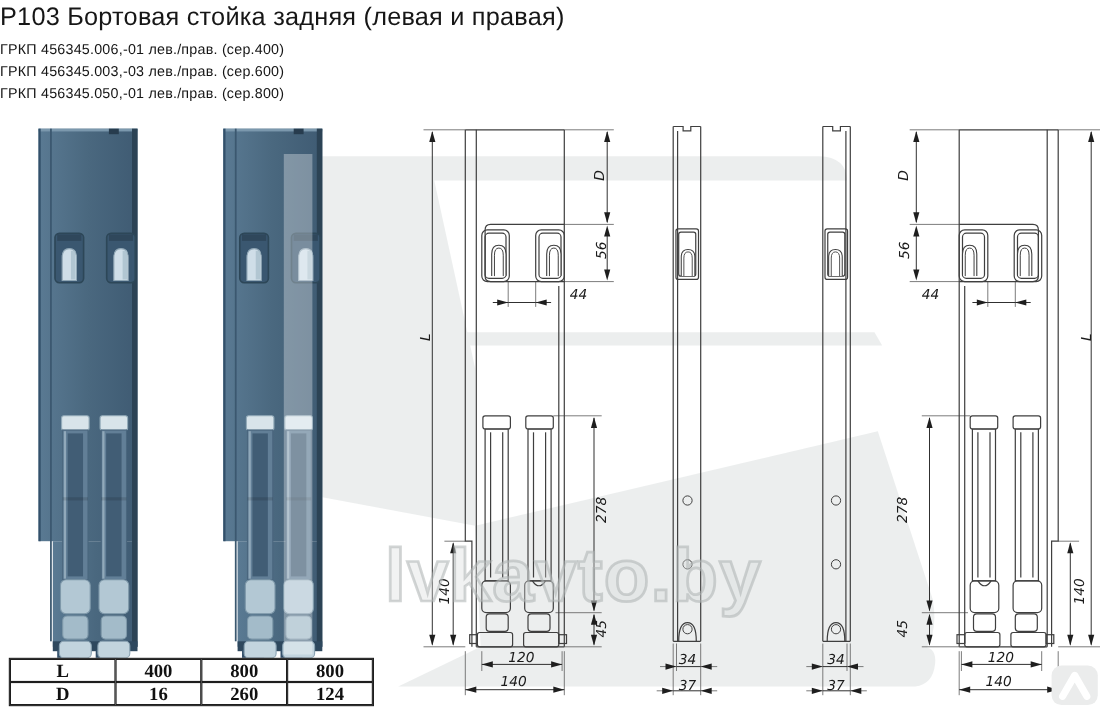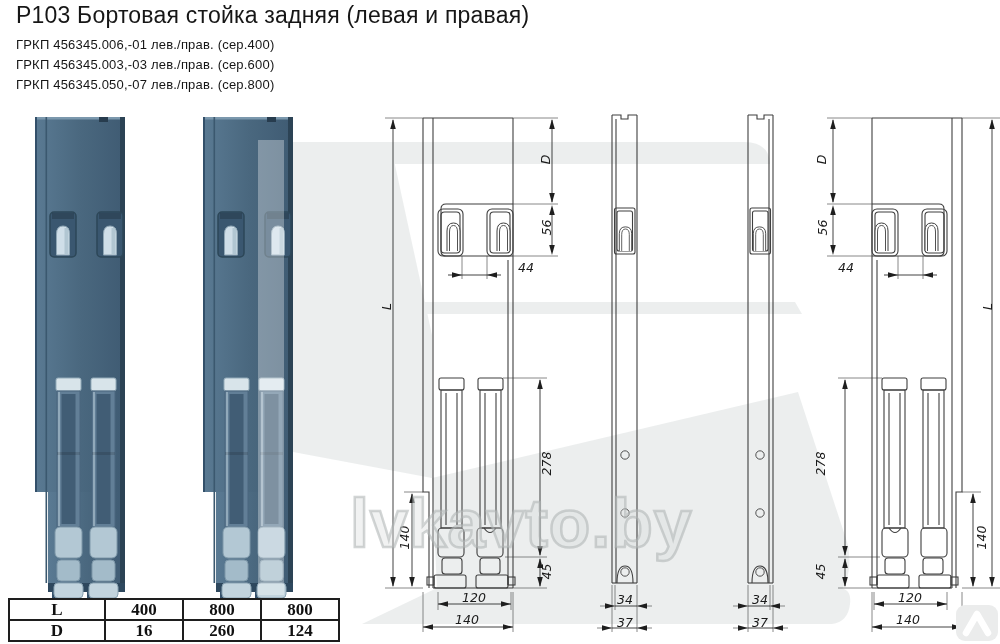--- a/index.html
+++ b/index.html
@@ -1,21 +1,21 @@
 <!DOCTYPE html>
 <html><head>
 <meta charset="utf-8">
 <style>
   html,body{margin:0;padding:0;}
   body{width:1000px;height:644px;position:relative;overflow:hidden;background:#ffffff;
        font-family:"Liberation Sans",sans-serif;}
   .layer{position:absolute;left:0;top:0;width:1000px;height:644px;}
 
   
-  #header{position:absolute;left:16px;top:2px;z-index:7;color:#161616;}
+  #header{position:absolute;left:0;top:2px;z-index:7;color:#161616;}
   #header .title{font-size:23px;letter-spacing:.2px;margin:0 0 6px 0;font-weight:400;}
   #header .part{font-size:13px;line-height:20px;letter-spacing:.2px;}
 
   
   .dim{position:absolute;font:italic 12.5px "DejaVu Sans",sans-serif;color:#1b1b1b;z-index:5;
        white-space:nowrap;}
   .rot{width:34px;text-align:center;transform:rotate(-90deg);transform-origin:center;}
 
   
   #wmtext{position:absolute;left:350px;top:484px;z-index:6;pointer-events:none;
@@ -261,21 +261,21 @@
   <div class="dim" style="left:898px;top:590px">120</div>
   <div class="dim" style="left:896px;top:612px">140</div>
 </div>
 
 <div id="wmtext">lvkavto.by</div>
 
 <div id="header">
   <div class="title">Р103 Бортовая стойка задняя (левая и правая)</div>
   <div class="part">ГРКП 456345.006,-01 лев./прав. (сер.400)</div>
   <div class="part">ГРКП 456345.003,-03 лев./прав. (сер.600)</div>
-  <div class="part">ГРКП 456345.050,-07 лев./прав. (сер.800)</div>
+  <div class="part">ГРКП 456345.050,-01 лев./прав. (сер.800)</div>
 </div>
 
 <div id="sizetable">
   <div class="cell">L</div>
   <div class="cell">400</div>
   <div class="cell">800</div>
   <div class="cell">800</div>
   <div class="cell">D</div>
   <div class="cell">16</div>
   <div class="cell">260</div>

